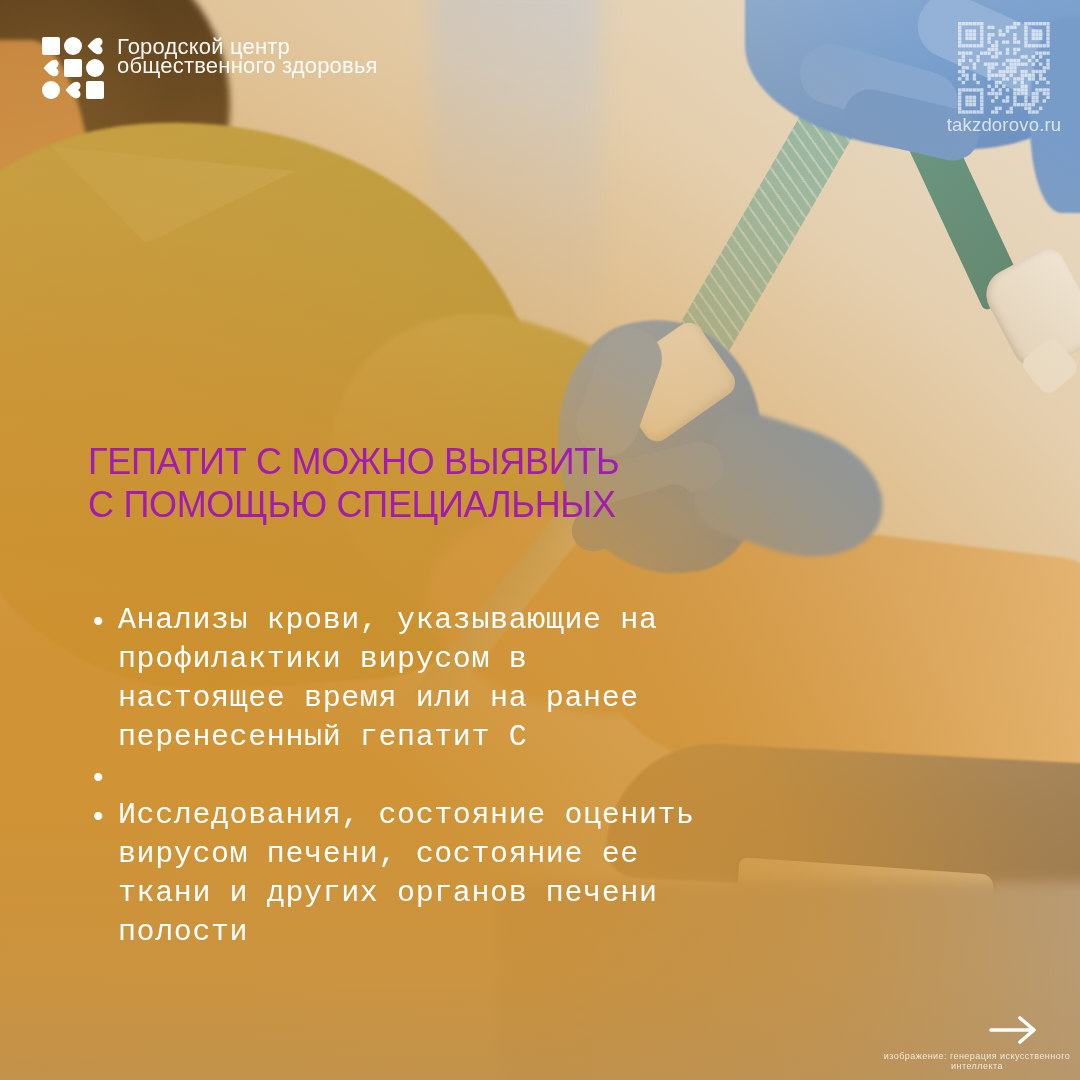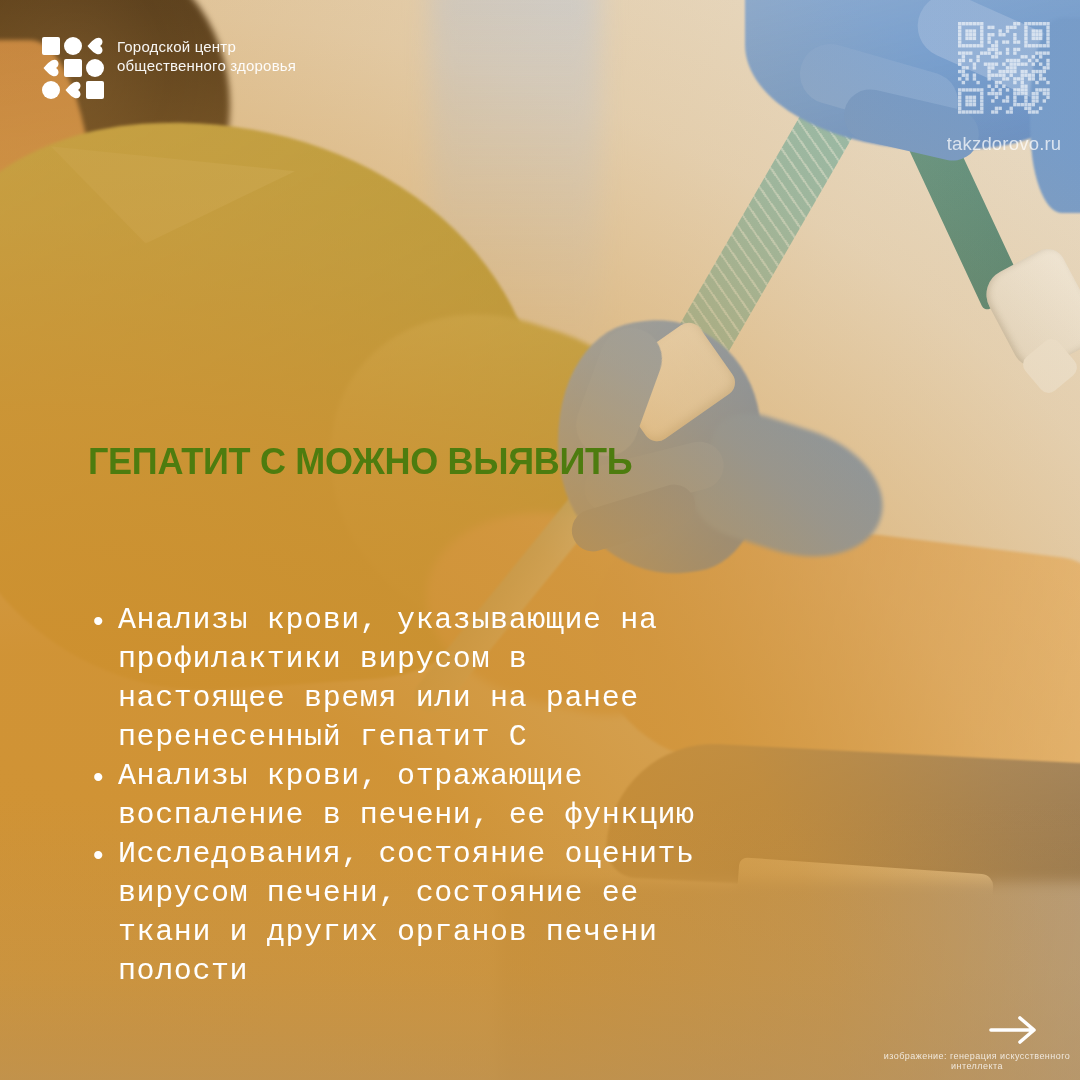--- a/index.html
+++ b/index.html
@@ -48,28 +48,28 @@
     linear-gradient(115deg,rgba(205,135,35,.28) 0%,rgba(205,140,45,.10) 35%,rgba(212,152,62,.05) 60%,rgba(216,162,82,.10) 100%);}
 
   
   .ui{z-index:20;}
   .logo{left:42px;top:37px;display:flex;gap:13px;align-items:flex-start;}
   .logo-grid{position:relative;display:grid;grid-template-columns:repeat(3,18px);grid-template-rows:repeat(3,18px);gap:4px;width:62px;height:62px;}
   .logo-grid span{position:relative;display:block;width:18px;height:18px;}
   .sq{background:#fff;border-radius:2px;}
   .ci{background:#fff;border-radius:50%;}
   .he svg{position:relative;width:20px;height:20px;margin:-1px;transform:rotate(90deg);fill:#fff;display:block;}
-  .logo-text{position:relative;color:rgba(255,255,255,.95);font-size:15px;line-height:19.4px;letter-spacing:.2px;}
+  .logo-text{position:relative;color:rgba(255,255,255,.95);font-size:22px;line-height:19.4px;letter-spacing:.2px;}
   .logo-text div{position:relative;}
 
   .qr-block{left:958px;top:22px;width:92px;}
   .qr-block svg{position:relative;display:block;width:92px;height:92px;fill:rgba(255,255,255,.62);}
-  .qr-caption{position:relative;margin-top:19px;width:140px;margin-left:-24px;text-align:center;color:rgba(255,255,255,.72);font-size:18.5px;letter-spacing:.2px;}
-
-  .title{left:88px;top:440px;width:640px;color:#4d7c0f;font-weight:700;font-size:36px;line-height:43px;letter-spacing:-.3px;}
+  .qr-caption{position:relative;margin-top:0;width:140px;margin-left:-24px;text-align:center;color:rgba(255,255,255,.72);font-size:18.5px;letter-spacing:.2px;}
+
+  .title{left:88px;top:440px;width:640px;color:#a21caf;font-weight:400;font-size:36px;line-height:43px;letter-spacing:-.3px;}
   .title div{position:relative;}
 
   .list{left:93px;top:601px;width:640px;margin:0;padding:0;list-style:none;color:#fff;font-size:30px;line-height:39px;letter-spacing:.6px;}
   .list li{position:relative;display:flex;}
   .list .marker{position:relative;width:25px;flex:0 0 25px;}
   .list .lines{position:relative;font-family:Liberation Mono, monospace;}
   .list .lines div{position:relative;white-space:nowrap;}
 
   .next-arrow{left:986px;top:1010px;width:56px;height:40px;cursor:pointer;}
   .next-arrow svg{position:relative;display:block;width:56px;height:40px;stroke:#fff;stroke-width:3.6;fill:none;stroke-linecap:round;stroke-linejoin:round;}
@@ -446,38 +446,35 @@
           <rect x="14.72" y="88.32" width="3.39" height="3.39"></rect>
           <rect x="18.40" y="88.32" width="3.39" height="3.39"></rect>
           <rect x="22.08" y="88.32" width="3.39" height="3.39"></rect>
         </svg>
       </div>
     <div class="qr-caption">takzdorovo.ru</div>
   </div>
 
   <div class="ui title">
     <div>ГЕПАТИТ С МОЖНО ВЫЯВИТЬ</div>
+    <div>С ПОМОЩЬЮ СПЕЦИАЛЬНЫХ</div>
   </div>
 
   <ul class="ui list">
     <li>
       <span class="marker">•</span>
       <span class="lines">
         <div>Анализы крови, указывающие на</div>
         <div>профилактики вирусом в</div>
         <div>настоящее время или на ранее</div>
         <div>перенесенный гепатит С</div>
       </span>
     </li>
     <li>
       <span class="marker">•</span>
-      <span class="lines">
-        <div>Анализы крови, отражающие</div>
-        <div>воспаление в печени, ее функцию</div>
-      </span>
     </li>
     <li>
       <span class="marker">•</span>
       <span class="lines">
         <div>Исследования, состояние оценить</div>
         <div>вирусом печени, состояние ее</div>
         <div>ткани и других органов печени</div>
         <div>полости</div>
       </span>
     </li>

